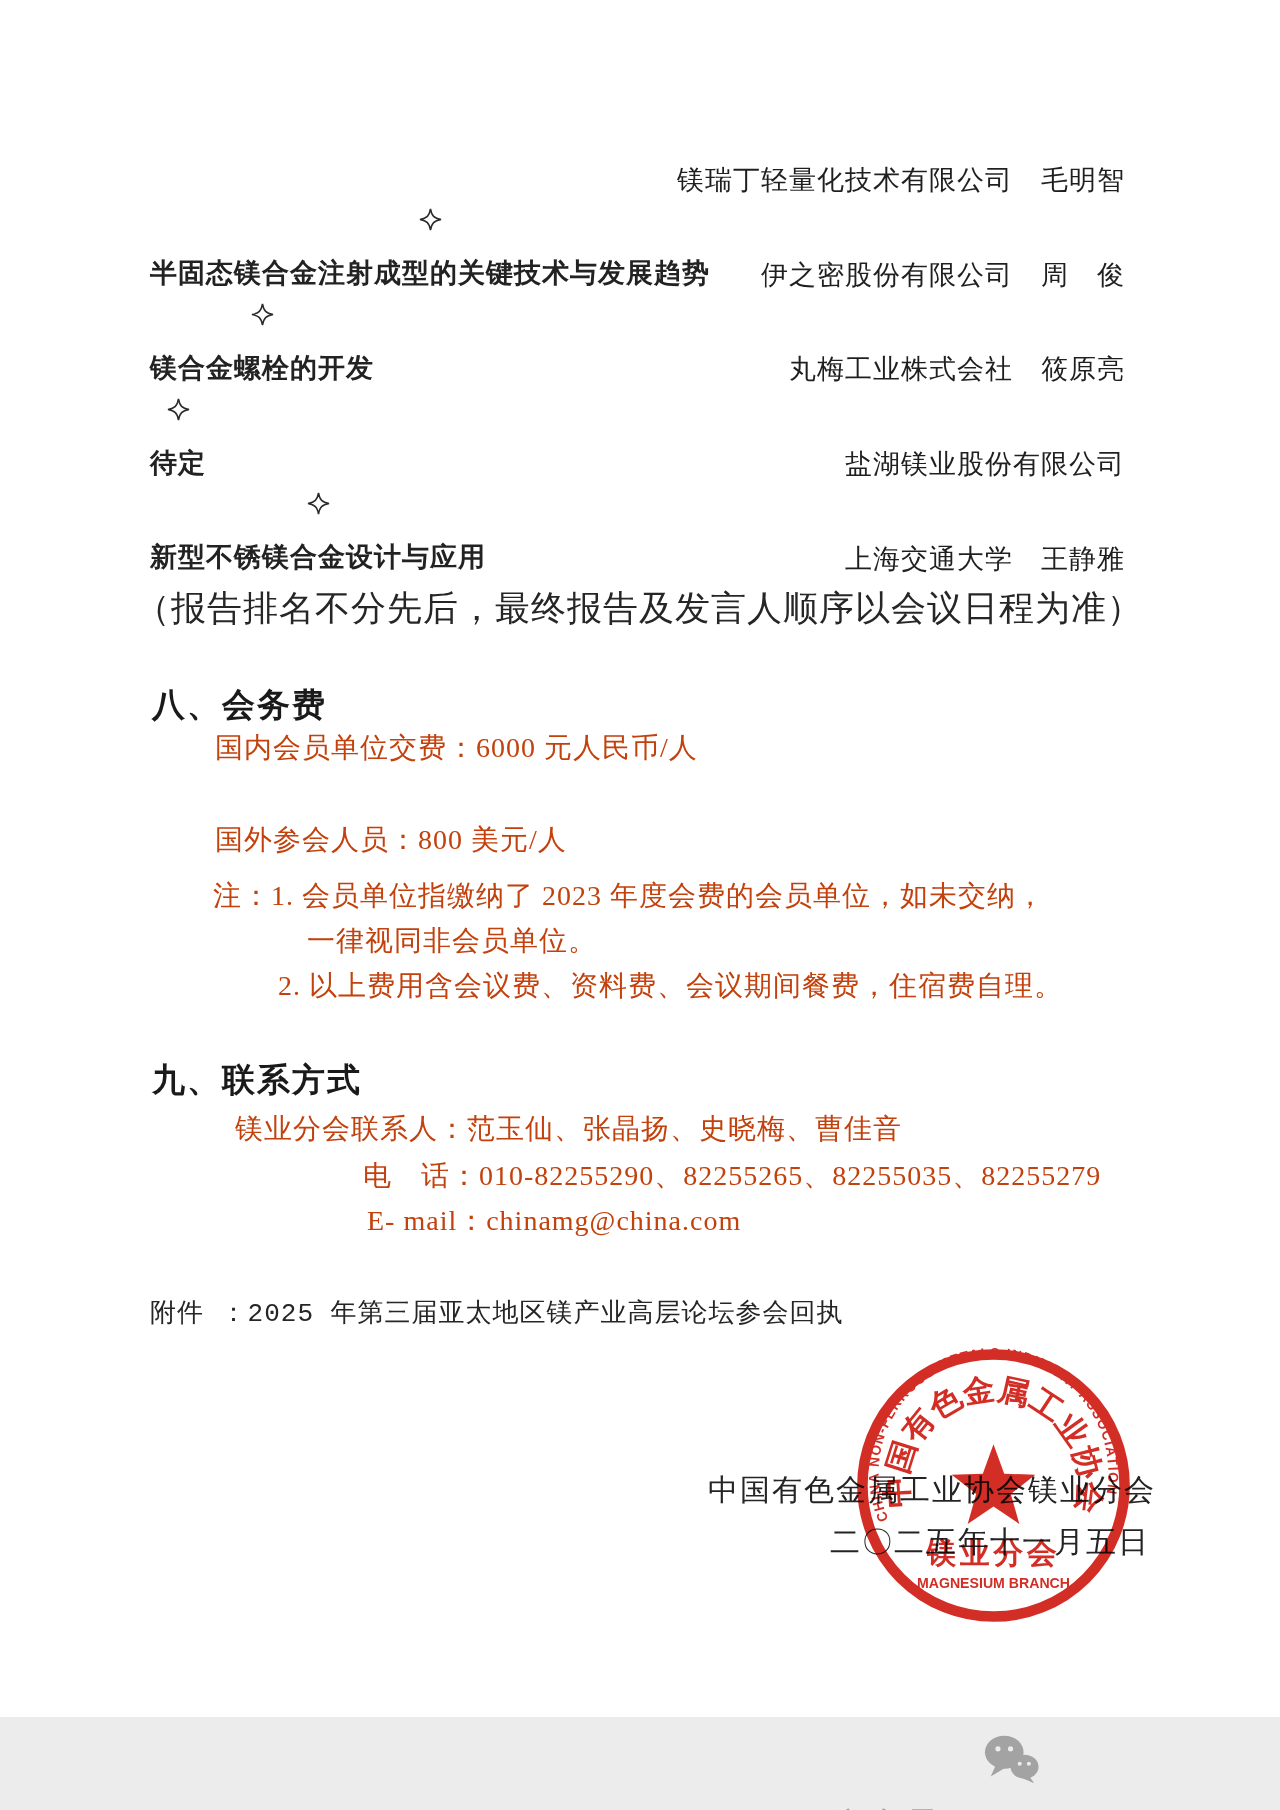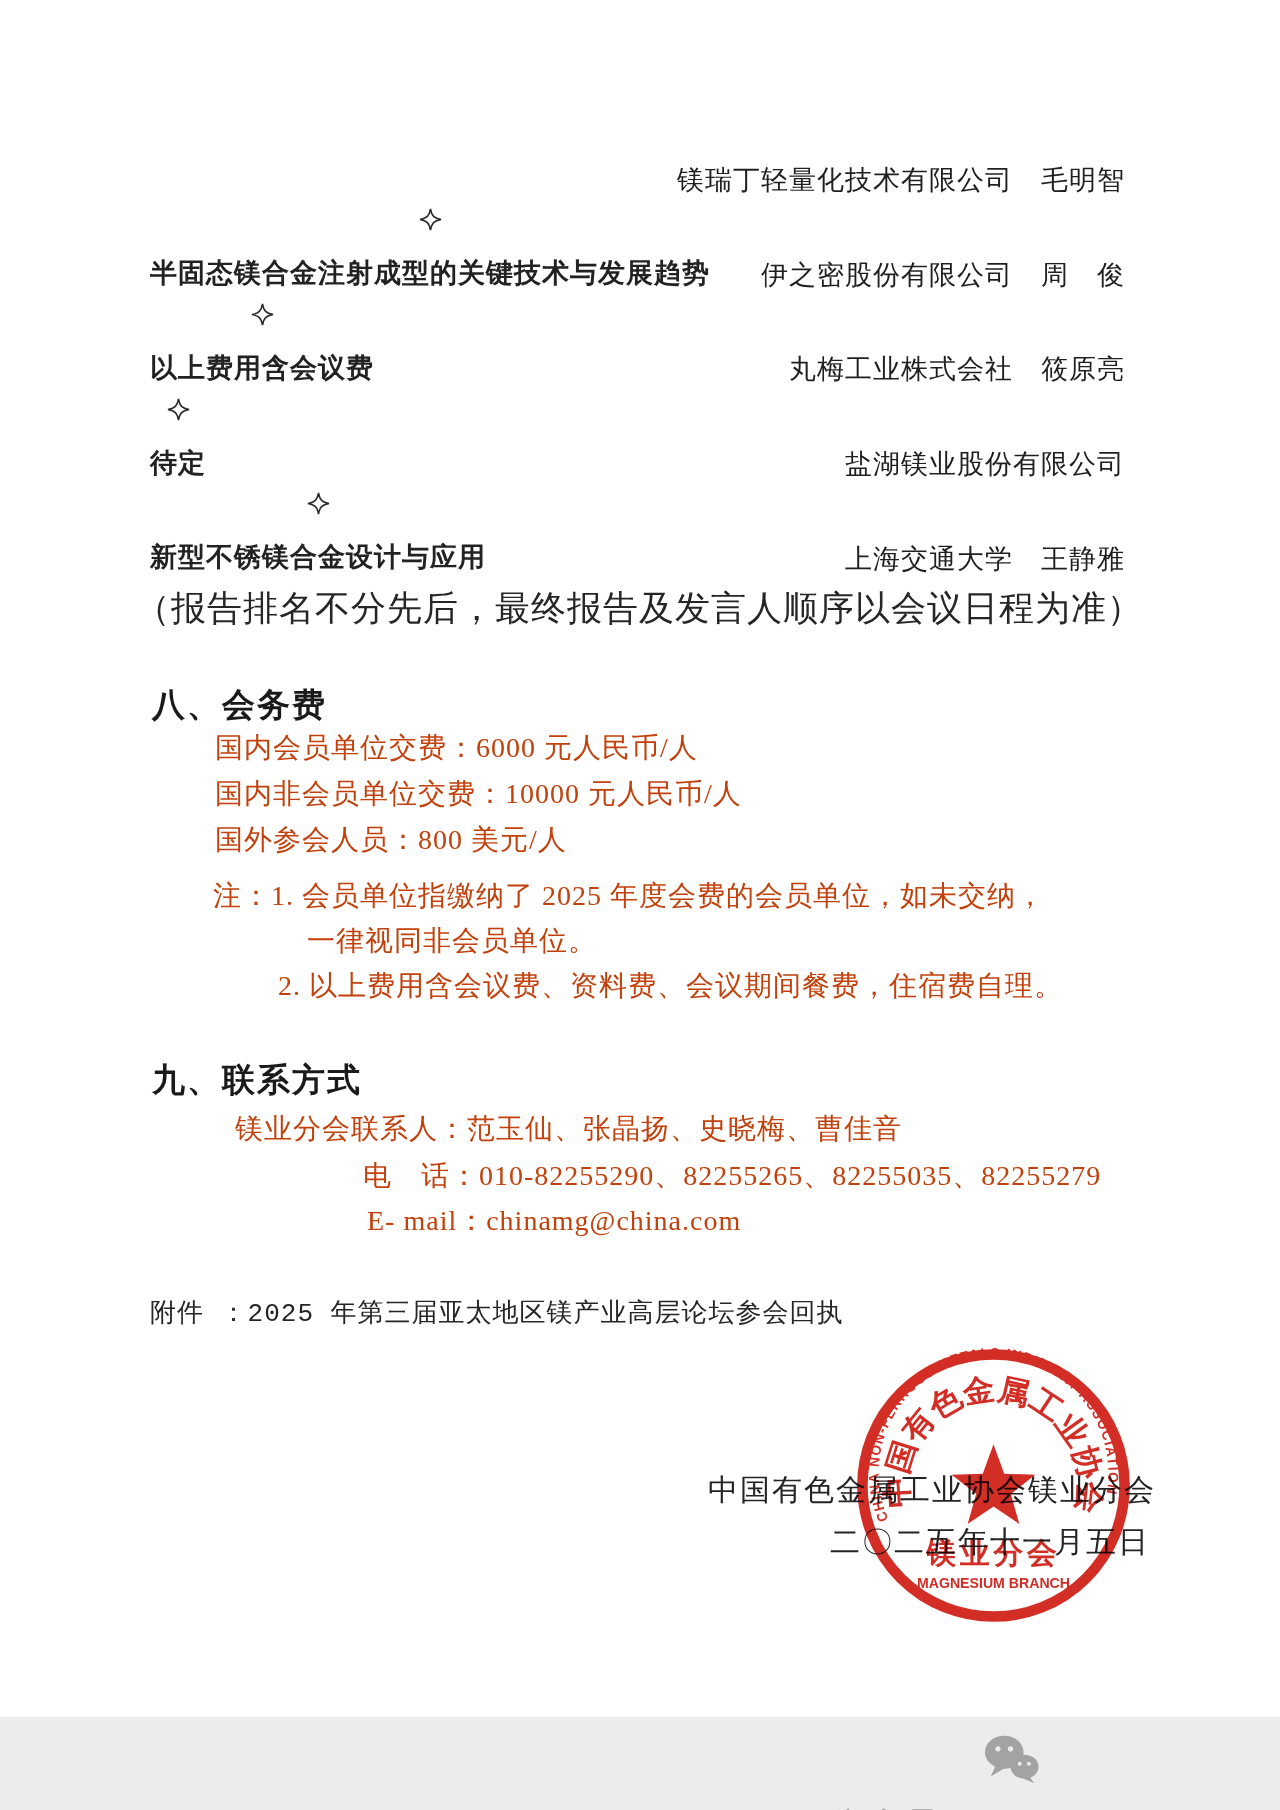--- a/index.html
+++ b/index.html
@@ -68,21 +68,21 @@
   </div>
 
   <div class="line affil" style="top:257px">伊之密股份有限公司　周　俊</div>
 
   <div class="line topic" style="top:303px">
     <span class="bullet">
       <svg width="23" height="23" viewBox="0 0 24 24">
           <path d="M12 1 C13.2 8.2 15.8 10.8 23 12 C15.8 13.2 13.2 15.8 12 23 C10.8 15.8 8.2 13.2 1 12 C8.2 10.8 10.8 8.2 12 1 Z" fill="none" stroke="#2a2a2a" stroke-width="1.6"></path>
         </svg>
     </span>
-    <span>以上费用含会议费</span>
+    <span>镁合金螺栓的开发</span>
   </div>
 
   <div class="line affil" style="top:351px">丸梅工业株式会社　筱原亮</div>
 
   <div class="line topic" style="top:398px">
     <span class="bullet">
       <svg width="23" height="23" viewBox="0 0 24 24">
           <path d="M12 1 C13.2 8.2 15.8 10.8 23 12 C15.8 13.2 13.2 15.8 12 23 C10.8 15.8 8.2 13.2 1 12 C8.2 10.8 10.8 8.2 12 1 Z" fill="none" stroke="#2a2a2a" stroke-width="1.6"></path>
         </svg>
     </span>
@@ -99,23 +99,22 @@
     </span>
     <span>新型不锈镁合金设计与应用</span>
   </div>
 
   <div class="line affil" style="top:541px">上海交通大学　王静雅</div>
 
   <div class="line note-line" style="top:585px">（报告排名不分先后，最终报告及发言人顺序以会议日程为准）</div>
 
   <div class="line h2" style="top:683px">八、会务费</div>
   <div class="line body-line" style="left:215px; top:729px">国内会员单位交费：6000 元人民币/人</div>
-  <div class="line body-line" style="left:215px; top:775px">国内非会员单位交费：10000 元人民币/人</div>
   <div class="line body-line" style="left:215px; top:821px">国外参会人员：800 美元/人</div>
-  <div class="line body-line" style="left:213px; top:877px">注：1. 会员单位指缴纳了 2025 年度会费的会员单位，如未交纳，</div>
+  <div class="line body-line" style="left:213px; top:877px">注：1. 会员单位指缴纳了 2023 年度会费的会员单位，如未交纳，</div>
   <div class="line body-line" style="left:307px; top:922px">一律视同非会员单位。</div>
   <div class="line body-line" style="left:278px; top:967px">2. 以上费用含会议费、资料费、会议期间餐费，住宿费自理。</div>
 
   <div class="line h2" style="top:1058px">九、联系方式</div>
   <div class="line body-line" style="left:235px; top:1110px">镁业分会联系人：范玉仙、张晶扬、史晓梅、曹佳音</div>
   <div class="line body-line" style="left:363px; top:1157px">电　话：010-82255290、82255265、82255035、82255279</div>
   <div class="line body-line" style="left:367px; top:1202px">E- mail：chinamg@china.com</div>
 
   <div class="line attach-line" style="top:1295px">附件 ：2025 年第三届亚太地区镁产业高层论坛参会回执</div>
 

